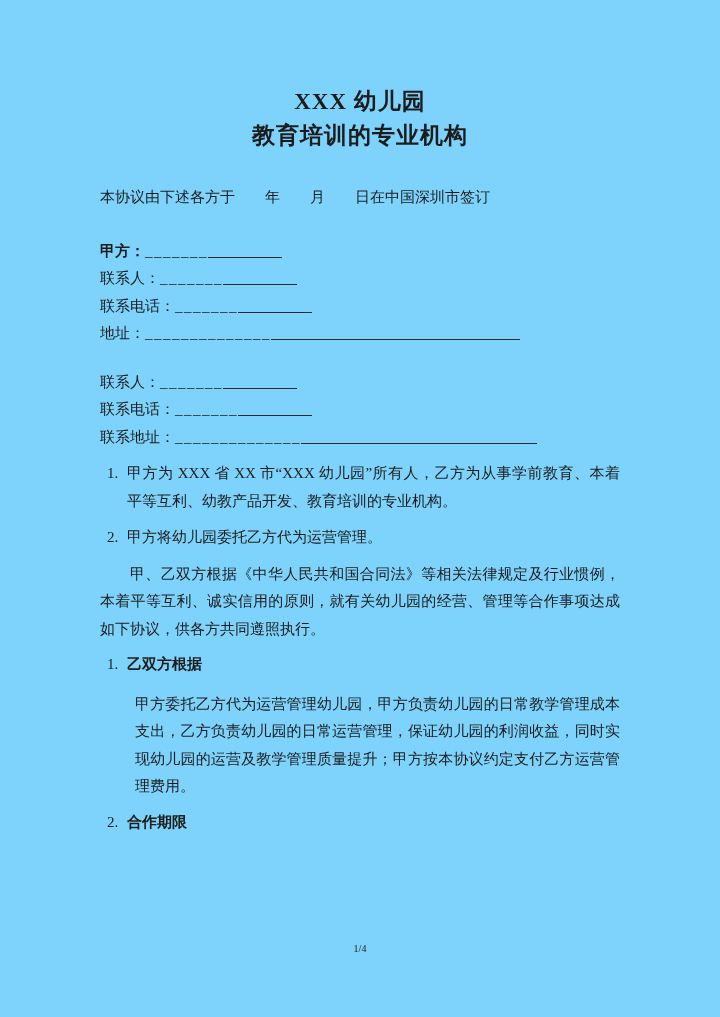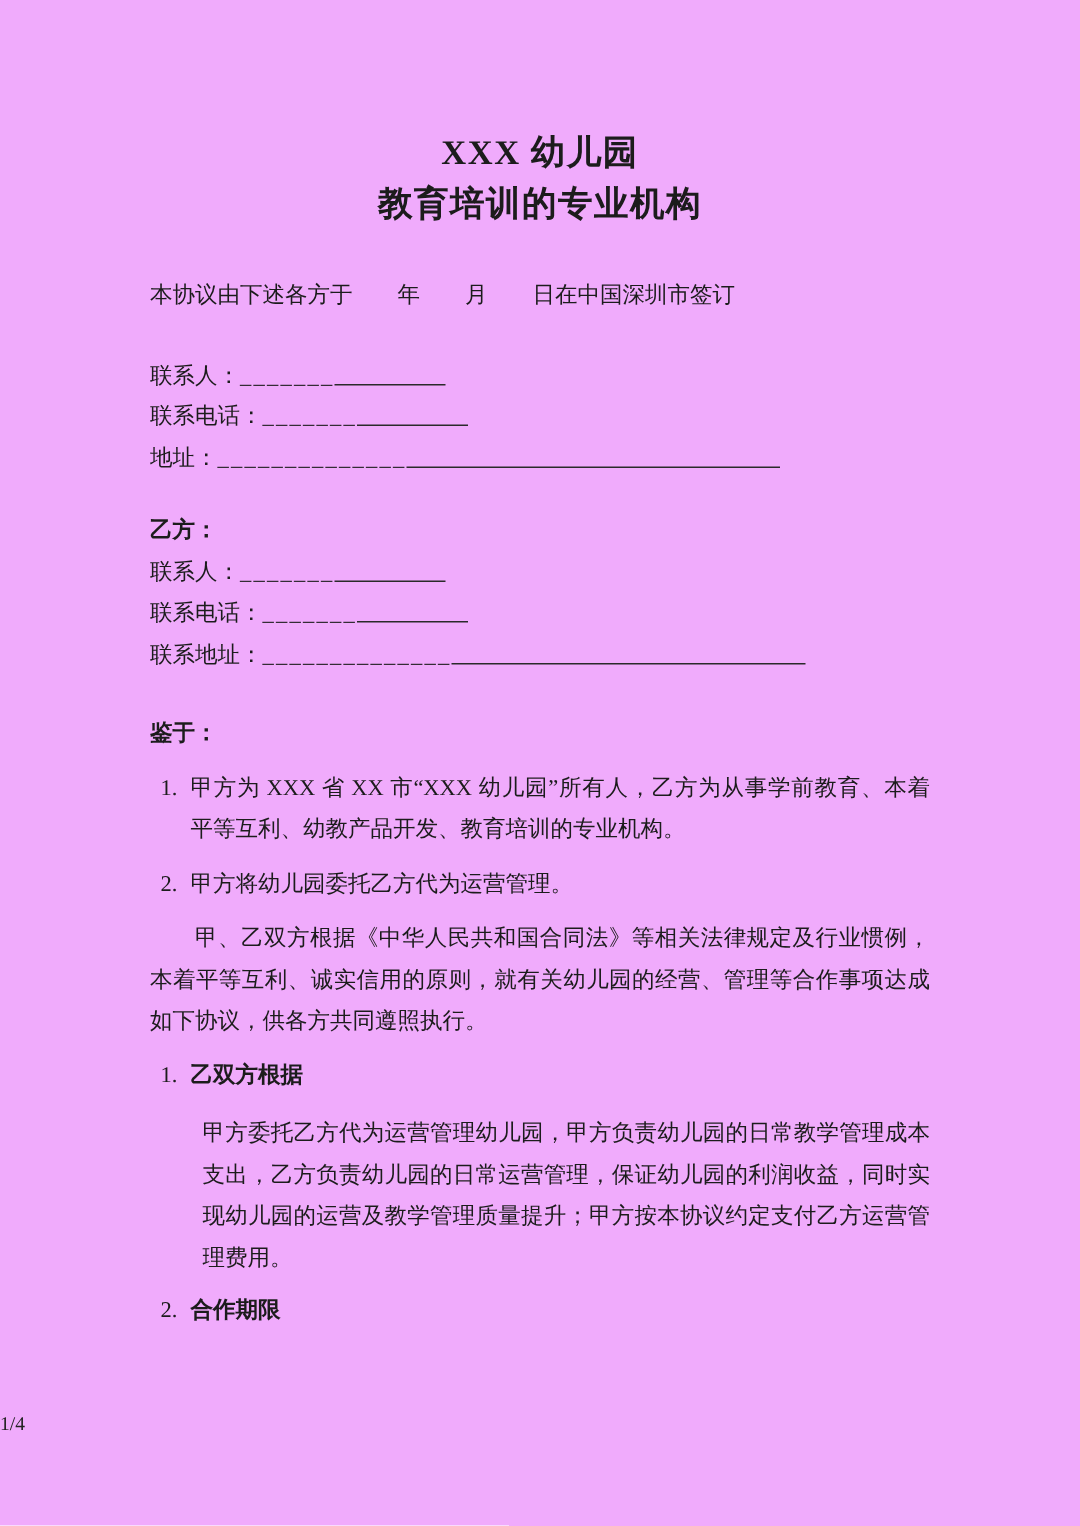--- a/index.html
+++ b/index.html
@@ -1,21 +1,21 @@
 <!DOCTYPE html>
 <html><head>
 <meta charset="utf-8">
 <style>
   * { margin:0; padding:0; box-sizing:border-box; }
   html, body { background:#ffffff; }
   .page {
     position:relative;
     width:720px; height:1017px;
     margin:0 auto;
-    background:#f0abfc;
+    background:#7dd3fc;
     font-family:"Liberation Serif","DejaVu Serif",serif;
     color:#1c1c1c;
     font-size:15px;
     line-height:27.5px;
     overflow:hidden;
   }
   .content { position:absolute; left:100px; top:85px; width:520px; }
   .title {
     text-align:center; font-weight:bold;
     font-size:23px; line-height:34px; letter-spacing:1px;
@@ -36,48 +36,47 @@
   .li { display:flex; margin-top:9px; }
   .li .num { flex:0 0 27px; padding-left:7px; }
   .li .txt { flex:1; text-align:justify; }
   .preamble { margin-top:9px; text-indent:2em; text-align:justify; }
   .sec-h { display:flex; margin-top:8px; }
   .sec-h .num { flex:0 0 27px; padding-left:7px; }
   .sec-h .sec-title { font-weight:bold; }
   .sec-body { margin-top:12px; padding-left:35px; text-align:justify; }
   .footer {
     position:absolute; left:0; top:942px; width:100%;
-    text-align:left; font-size:13px; line-height:14px; color:#222;
+    text-align:center; font-size:10px; line-height:14px; color:#222;
   }
 </style>
 </head>
 <body>
 
 <div class="page">
   <div class="content">
 
     <div class="title">XXX 幼儿园</div>
     <div class="title">教育培训的专业机构</div>
 
     <div class="date-line">本协议由下述各方于　　年　　月　　日在中国深圳市签订</div>
 
     <div class="party party-a">
+      <div><span class="b">甲方：</span><span class="dashes">_______</span><span class="hline sm"></span></div>
       <div><span>联系人：</span><span class="dashes">_______</span><span class="hline sm"></span></div>
       <div><span>联系电话：</span><span class="dashes">_______</span><span class="hline sm"></span></div>
       <div><span>地址：</span><span class="dashes">______________</span><span class="hline lg-a"></span></div>
     </div>
 
     <div class="party party-b">
-      <div><span class="b">乙方：</span></div>
       <div><span>联系人：</span><span class="dashes">_______</span><span class="hline sm"></span></div>
       <div><span>联系电话：</span><span class="dashes">_______</span><span class="hline sm"></span></div>
       <div><span>联系地址：</span><span class="dashes">______________</span><span class="hline lg-b"></span></div>
     </div>
 
-    <div class="whereas-h">鉴于：</div>
 
     <div class="li">
       <span class="num">1.</span>
       <span class="txt">甲方为 XXX 省 XX 市“XXX 幼儿园”所有人，乙方为从事学前教育、本着平等互利、幼教产品开发、教育培训的专业机构。</span>
     </div>
     <div class="li">
       <span class="num">2.</span>
       <span class="txt">甲方将幼儿园委托乙方代为运营管理。</span>
     </div>
 

